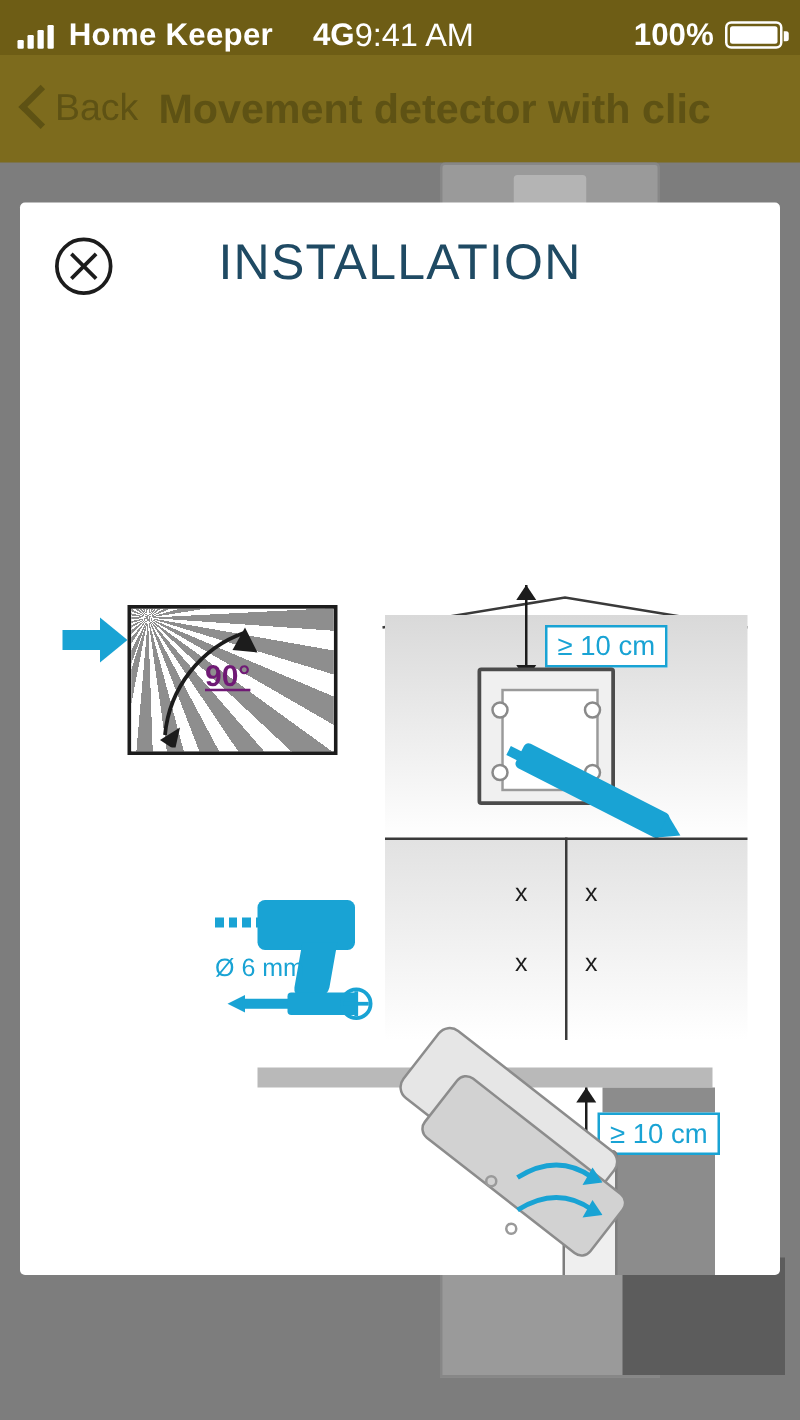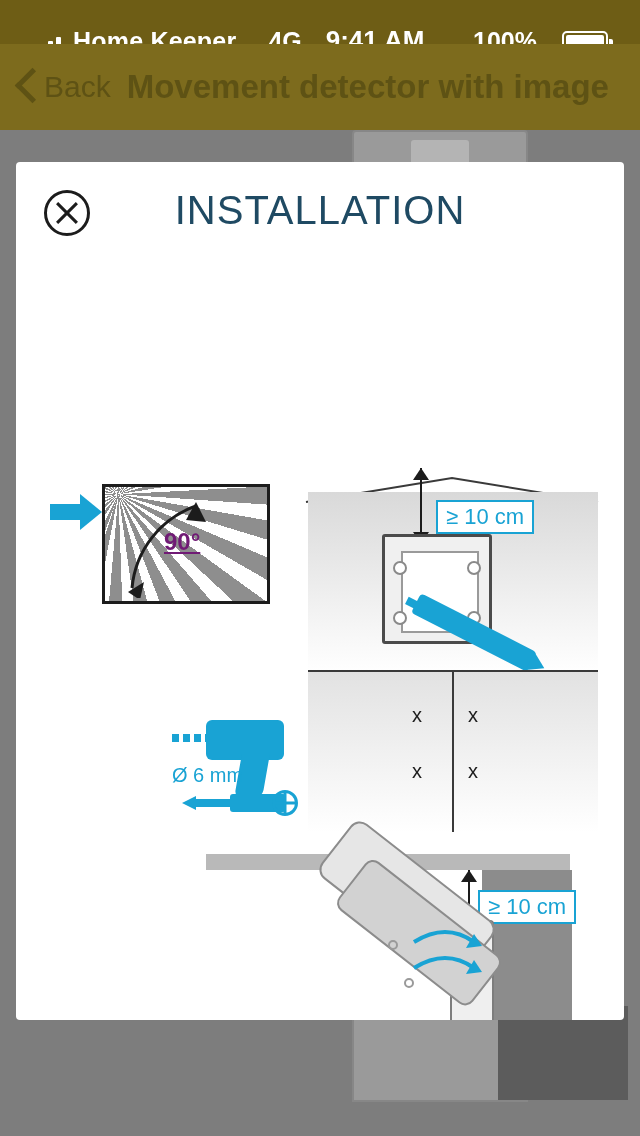--- a/index.html
+++ b/index.html
@@ -14,34 +14,34 @@
     width: 640px; height: 1136px;
     background: #7d6b1d;
     overflow: hidden;
   }
 
   
   .statusbar {
     position: absolute; top: 0; left: 0;
     width: 640px; height: 56px;
     background: #6e5d15;
-    display: flex; align-items: flex-end;
-    padding: 0 32px;
+    display: flex; align-items: center;
+    padding: 0 14px;
     color: #fff;
   }
   .signal { display: flex; align-items: flex-end; gap: 3px; height: 22px; }
   .signal i { display: block; width: 5px; background: #fff; border-radius: 1px; }
   .signal i:nth-child(1) { height: 7px; }
   .signal i:nth-child(2) { height: 11px; }
   .signal i:nth-child(3) { height: 15px; }
   .signal i:nth-child(4) { height: 19px; }
   .carrier { font-size: 25px; font-weight: bold; margin-left: 12px; letter-spacing: 0.2px; }
   .network { font-size: 25px; font-weight: bold; margin-left: 32px; }
-  .clock { font-size: 26px; font-weight: bold; margin-left: 24px; }
-  .status-right { margin-left: auto; display: flex; align-items: center; gap: 25px; }
+  .clock { font-size: 26px; font-weight: normal; }
+  .status-right { margin-left: auto; display: flex; align-items: center; gap: 9px; }
   .battery-pct { font-size: 25px; font-weight: bold; }
   .battery {
     position: relative; width: 46px; height: 22px;
     border: 2px solid #fff; border-radius: 5px;
   }
   .battery::after {
     content: ""; position: absolute; right: -7px; top: 6px;
     width: 4px; height: 8px; background: #fff; border-radius: 0 2px 2px 0;
   }
   .battery i {
@@ -359,21 +359,21 @@
           <i></i>
         </span>
     </span>
   </div>
 
   <div class="navbar">
     <div class="back-btn">
       <span class="chev"></span>
       <span class="back-label">Back</span>
     </div>
-    <div class="nav-title">Movement detector with image</div>
+    <div class="nav-title">Movement detector with clic</div>
   </div>
 
   <div class="page-bg">
     <div class="bg-device-top"></div>
     <div class="bg-device-bottom"></div>
     <div class="bg-device-foot"></div>
   </div>
 
   <div class="modal">
 

